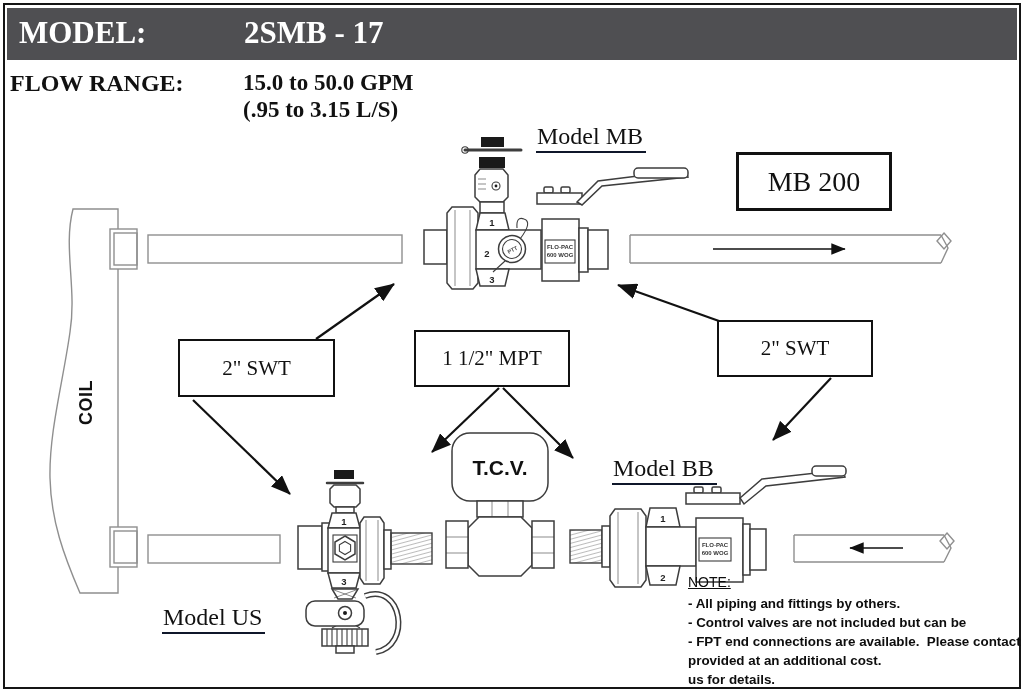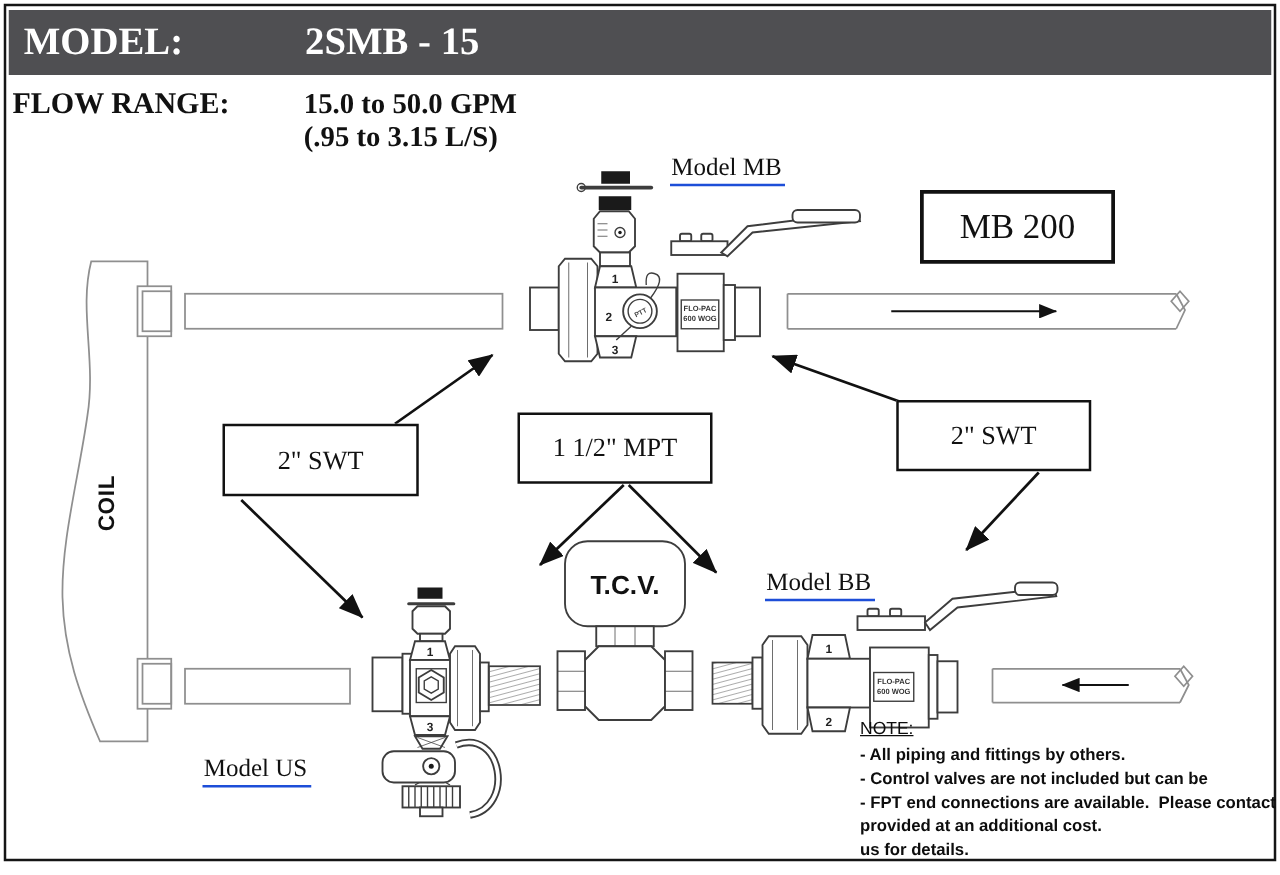--- a/index.html
+++ b/index.html
@@ -16,21 +16,21 @@
   .header-bar{position:absolute;left:7px;top:8px;right:7px;height:52px;background:var(--header-bg);}
   .header-bar .model-label{position:absolute;left:12px;top:7px;font-size:31px;font-weight:700;color:#fff;}
   .header-bar .model-value{position:absolute;left:237px;top:7px;font-size:31px;font-weight:700;color:#fff;}
   .flow-label{position:absolute;left:10px;top:70px;font-size:24px;font-weight:700;}
   .flow-line1{position:absolute;left:243px;top:70px;font-size:23px;font-weight:700;}
   .flow-line2{position:absolute;left:243px;top:97px;font-size:23px;font-weight:700;}
   .diagram-svg{position:absolute;left:0;top:0;width:1024px;height:700px;}
   .coil-label{position:absolute;left:55px;top:392px;width:62px;text-align:center;
       transform:rotate(-90deg);font-family:"Liberation Sans",sans-serif;font-weight:700;
       font-size:18px;letter-spacing:.5px;}
-  .model-label-u{position:absolute;font-size:20px;border-bottom:2px solid #1d4ed8;
+  .model-label-u{position:absolute;font-size:24px;border-bottom:2px solid #0f172a;
       padding:0 3px 2px 1px;line-height:1.1;}
   .mb-pos{left:536px;top:123px;}
   .us-pos{left:162px;top:604px;}
   .bb-pos{left:612px;top:455px;}
   .callout-box{position:absolute;border:2.5px solid #111;display:flex;align-items:center;
       justify-content:center;font-size:21px;background:#fff;box-sizing:border-box;}
   .mb200-pos{left:736px;top:152px;width:156px;height:59px;border-width:3px;font-size:28px;}
   .swtl-pos{left:178px;top:339px;width:157px;height:58px;}
   .mpt-pos {left:414px;top:330px;width:156px;height:57px;}
   .swtr-pos{left:717px;top:320px;width:156px;height:57px;}
@@ -53,21 +53,21 @@
   .tcv-text{font:700 21px "Liberation Sans",sans-serif;fill:#111;text-anchor:middle;}
 </style>
 </head>
 <body>
 
 <div class="page">
   <div class="frame"></div>
 
   <div class="header-bar">
     <span class="model-label">MODEL:</span>
-    <span class="model-value">2SMB - 15</span>
+    <span class="model-value">2SMB - 17</span>
   </div>
   <div class="flow-label">FLOW RANGE:</div>
   <div class="flow-line1">15.0 to 50.0 GPM</div>
   <div class="flow-line2">(.95 to 3.15 L/S)</div>
 
   <svg class="diagram-svg" viewBox="0 0 1024 700">
     <defs>
       <marker id="ah" viewBox="0 0 10 8" refX="9.5" refY="4" markerWidth="9" markerHeight="7.2" orient="auto-start-reverse">
         <path d="M0,0 L10,4 L0,8 Z" fill="#111"></path>
       </marker>

